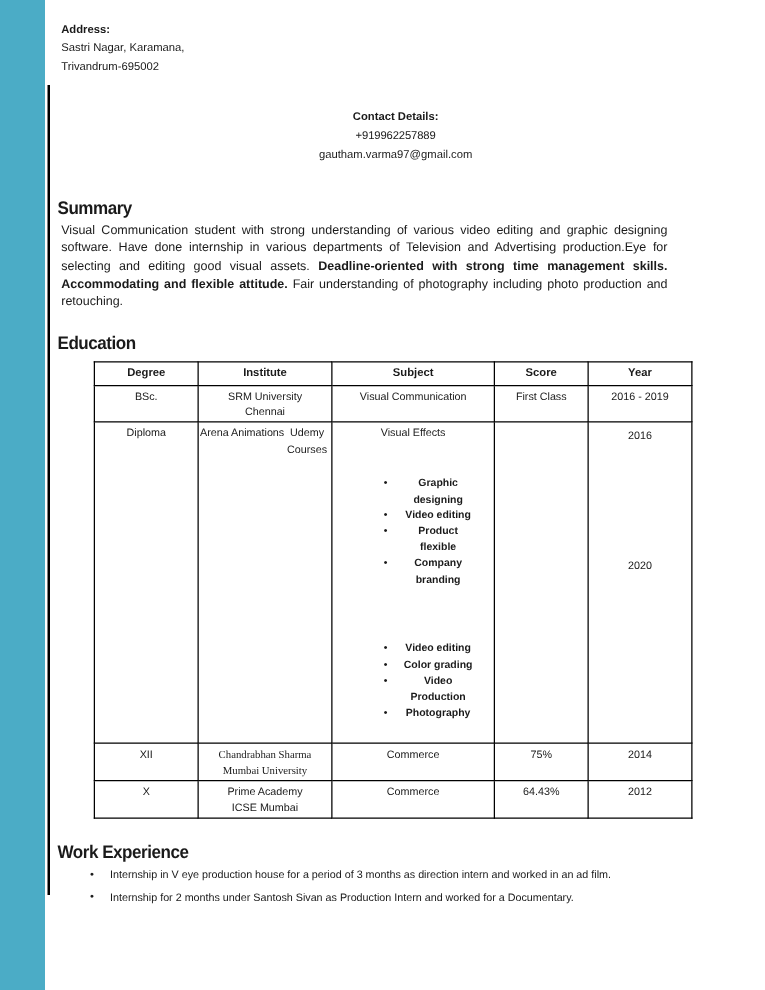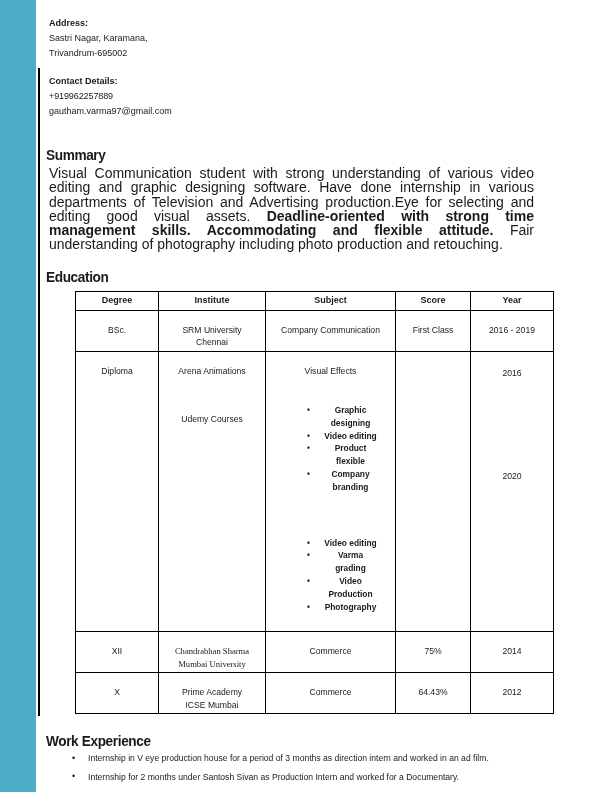--- a/index.html
+++ b/index.html
@@ -52,21 +52,22 @@
   }
   .block {
     margin: 16px 0 0 5px;
     font-size: 9px;
     line-height: 15.2px;
   }
   .block .lbl {
     font-weight: bold;
   }
   .block.contact {
-    margin-top: 12px;
+    margin-top: 24px;
+    text-align: center;
   }
   .block.contact .mono-ish {
     letter-spacing: -0.1px;
   }
   
   .sec-head {
     font-size: 14.5px;
     font-weight: bold;
     letter-spacing: -0.4px;
     margin-left: 2px;
@@ -74,40 +75,40 @@
     transform-origin: left center;
   }
   #summary-head { margin-top: 28px; }
   #education-head { margin-top: 18px; }
   #work-head { margin-top: 19px; }
 
   
   .summary-body {
     margin: 3px 0 0 5px;
     width: 485px;
-    font-size: 14px;
+    font-size: 10px;
     line-height: 14.2px;
     text-align: justify;
   }
   .summary-body b { font-weight: bold; }
 
   
   table.edu {
     margin: 6px 0 0 31px;
     border-collapse: collapse;
     width: 478px;
     table-layout: fixed;
   }
   table.edu td, table.edu th {
     border: 1px solid #000000;
     font-weight: normal;
     font-size: 8.6px;
     text-align: center;
     vertical-align: top;
-    padding: 13px 1px 2px 1px;
+    padding: 2px 1px 2px 1px;
     line-height: 12.4px;
   }
   table.edu th {
     font-weight: bold;
     font-size: 9px;
     padding: 2px 1px 3px 1px;
   }
   col.c-degree   { width: 83px; }
   col.c-inst     { width: 107px; }
   col.c-subject  { width: 130px; }
@@ -117,22 +118,20 @@
   td.mid { vertical-align: middle; }
   td.serif {
     font-family: "Liberation Serif", serif;
     font-size: 8.8px;
     line-height: 11.4px;
   }
   .row-tall { height: 148px; }
   .cell-stack {
     height: 100%;
     display: flex;
-    flex-direction: column;
-    gap: 36px;
   }
   .cell-stack .top { flex: 0 0 auto; }
   .cell-stack .mid-fill {
     flex: 1 1 auto;
     display: flex;
     align-items: center;
     justify-content: center;
   }
   .sub-list {
     margin: 16px;
@@ -227,21 +226,21 @@
         </tr>
       </thead>
       <tbody>
 
         <tr>
           <td>BSc.</td>
           <td>
             <div>SRM University</div>
             <div>Chennai</div>
           </td>
-          <td>Company Communication</td>
+          <td>Visual Communication</td>
           <td>First Class</td>
           <td>2016 - 2019</td>
         </tr>
 
         <tr class="row-tall">
           <td>Diploma</td>
           <td>
             <div class="cell-stack">
               <div class="top">Arena Animations</div>
               <div class="mid-fill">Udemy Courses</div>
@@ -252,21 +251,21 @@
             <div class="grp-gap"></div>
             <ul class="sub-list">
               <li>Graphic designing</li>
               <li>Video editing</li>
               <li>Product flexible</li>
               <li>Company branding</li>
             </ul>
             <div class="grp-gap"></div>
             <ul class="sub-list">
               <li>Video editing</li>
-              <li>Varma grading</li>
+              <li>Color grading</li>
               <li>Video Production</li>
               <li>Photography</li>
             </ul>
           </td>
           <td></td>
           <td>
             <div class="year-2016">2016</div>
             <div class="year-2020">2020</div>
           </td>
         </tr>

